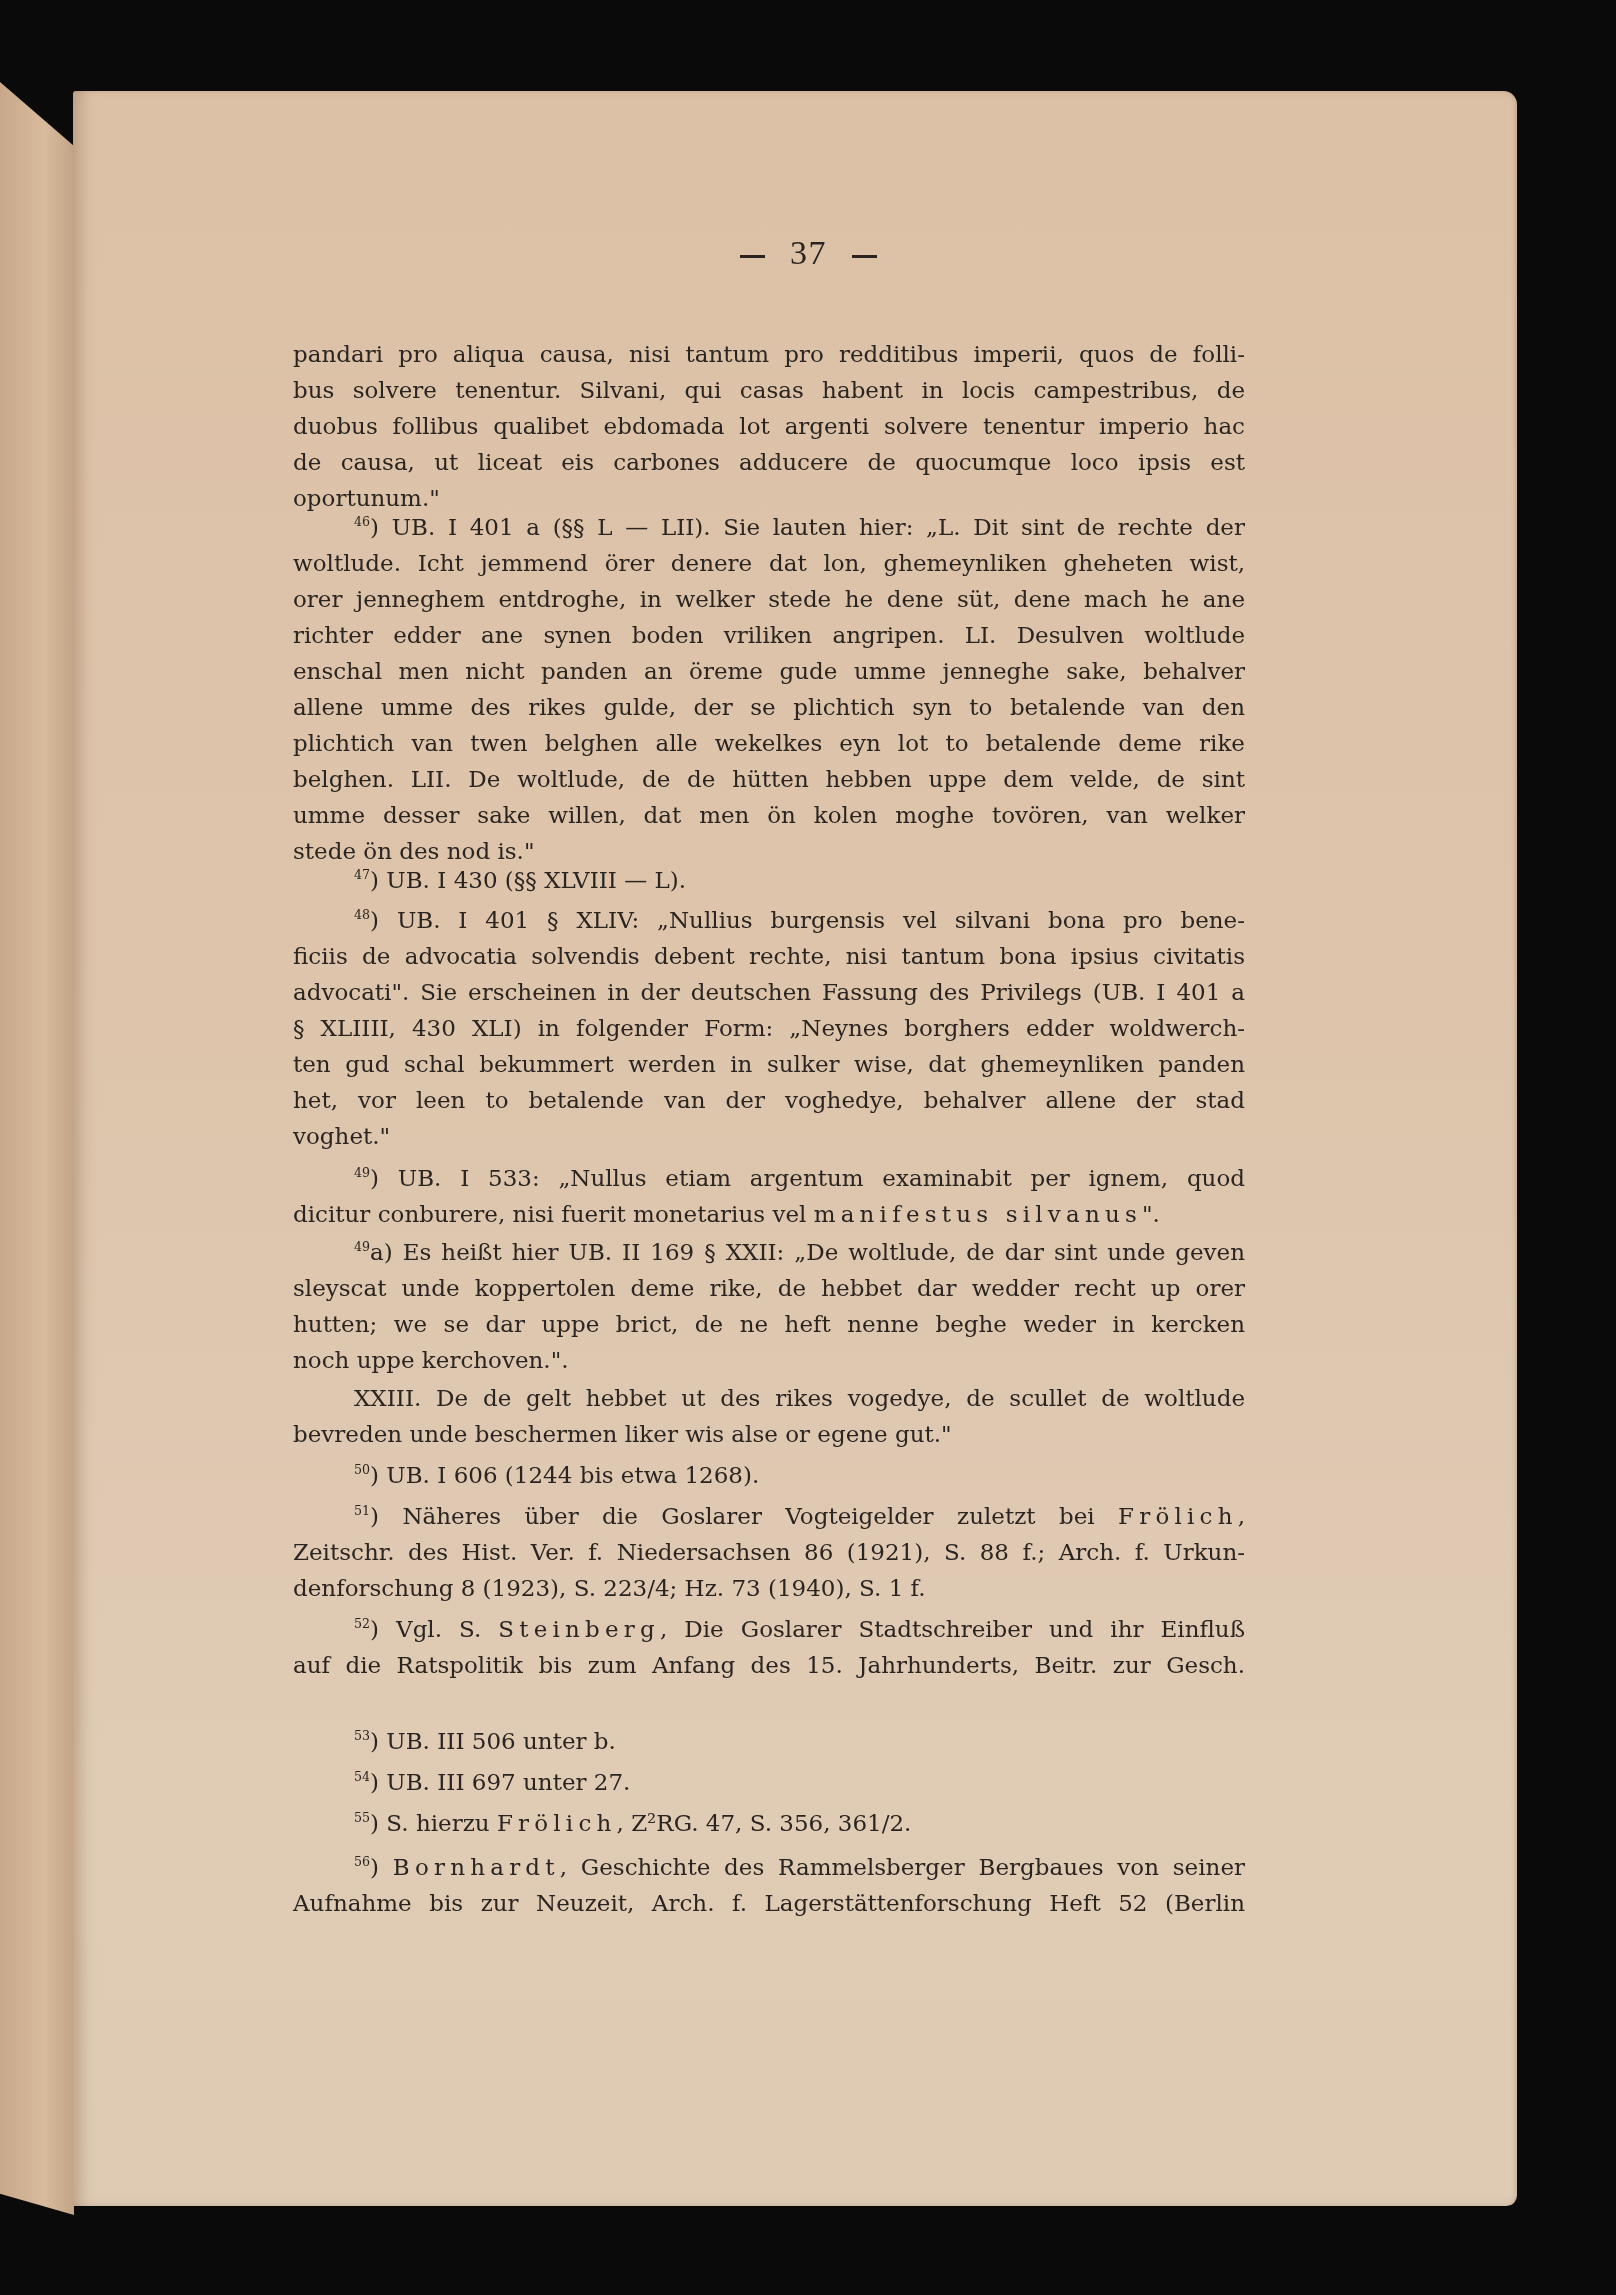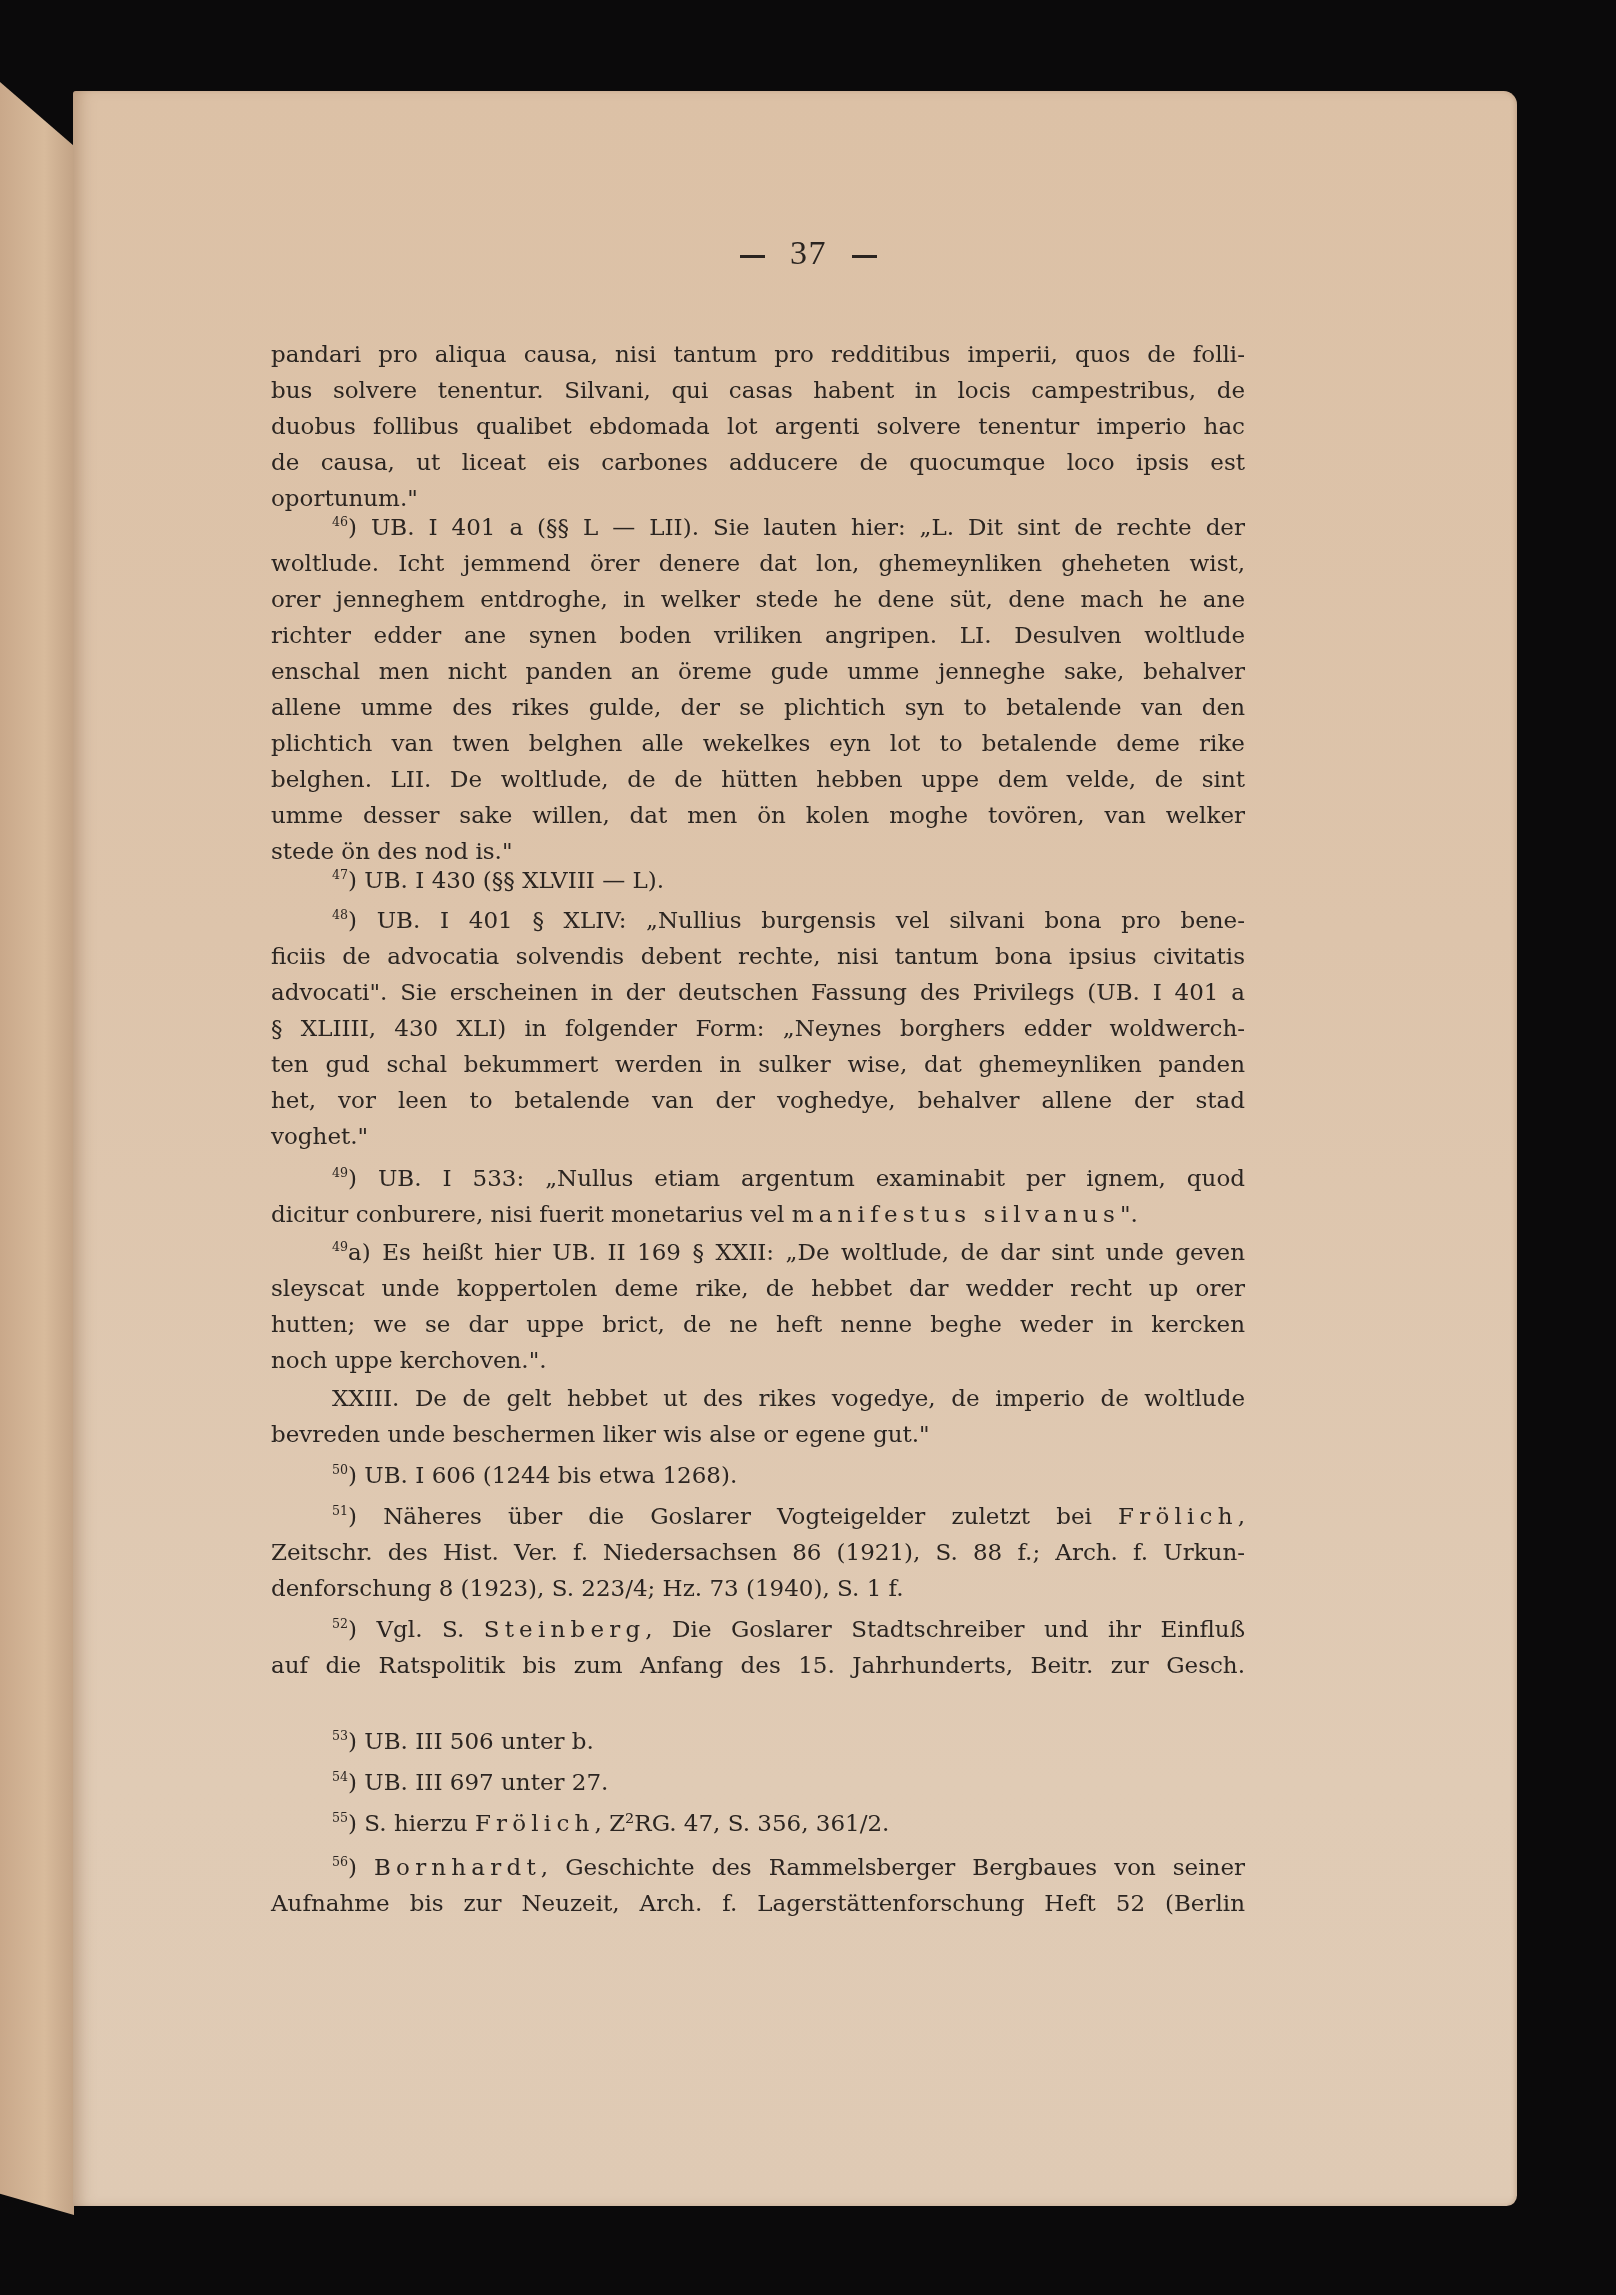--- a/index.html
+++ b/index.html
@@ -22,21 +22,21 @@
     position: absolute; left: 0; width: 1617px; top: 234px; text-align: center;
     font-family: Liberation Serif, serif; font-size: 34px; color: #2a2420;
     letter-spacing: 1.5px;
   }
   .pagenum .dash { display: inline-block; width: 25px; height: 3px; background: #2a2420; vertical-align: middle; margin: 0 25px; }
   .text {
     position: absolute; left: 271px; width: 974px;
     font-family: "DejaVu Serif", serif; font-size: 23px; color: #2b2521;
     line-height: 36px;
   }
-  .line { display: block; text-align: justify; text-align-last: justify; white-space: nowrap; height: 36px; }
+  .line { display: block; text-align: justify; text-align-last: justify; white-space: nowrap; height: 36px; margin-left: 22px; }
   .line span.j { display: inline-block; width: 100%; text-align: justify; text-align-last: justify; white-space: normal; }
   .line.last span.j { text-align-last: left; }
   .indent { padding-left: 0; }
   .indent span.j { padding-left: 61px; box-sizing: border-box; }
   sup.fn { font-size: 12.6px; vertical-align: 9px; line-height: 0; }
   .spaced { letter-spacing: 5.2px; }
 </style>
 </head>
 <body>
 
@@ -88,21 +88,21 @@
 </div>
 
 <div class="text" style="top:1234px">
   <div class="line indent"><span class="j"><sup class="fn">49</sup><span>a)</span> <span>Es heißt hier UB. II 169 § XXII: „De woltlude, de dar sint unde geven</span></span></div>
   <div class="line"><span class="j">sleyscat unde koppertolen deme rike, de hebbet dar wedder recht up orer</span></div>
   <div class="line"><span class="j">hutten; we se dar uppe brict, de ne heft nenne beghe weder in kercken</span></div>
   <div class="line last"><span class="j">noch uppe kerchoven.".</span></div>
 </div>
 
 <div class="text" style="top:1380px">
-  <div class="line indent"><span class="j">XXIII. De de gelt hebbet ut des rikes vogedye, de imperio de woltlude</span></div>
+  <div class="line indent"><span class="j">XXIII. De de gelt hebbet ut des rikes vogedye, de scullet de woltlude</span></div>
   <div class="line last"><span class="j">bevreden unde beschermen liker wis alse or egene gut."</span></div>
 </div>
 
 <div class="text" style="top:1457px">
   <div class="line indent last"><span class="j"><sup class="fn">50</sup>) <span>UB. I 606 (1244 bis etwa 1268).</span></span></div>
 </div>
 
 <div class="text" style="top:1498px">
   <div class="line indent"><span class="j"><sup class="fn">51</sup>) <span>Näheres über die Goslarer Vogteigelder zuletzt bei</span> <span class="spaced">Frölich</span><span>,</span></span></div>
   <div class="line"><span class="j">Zeitschr. des Hist. Ver. f. Niedersachsen 86 (1921), S. 88 f.; Arch. f. Urkun-</span></div>

